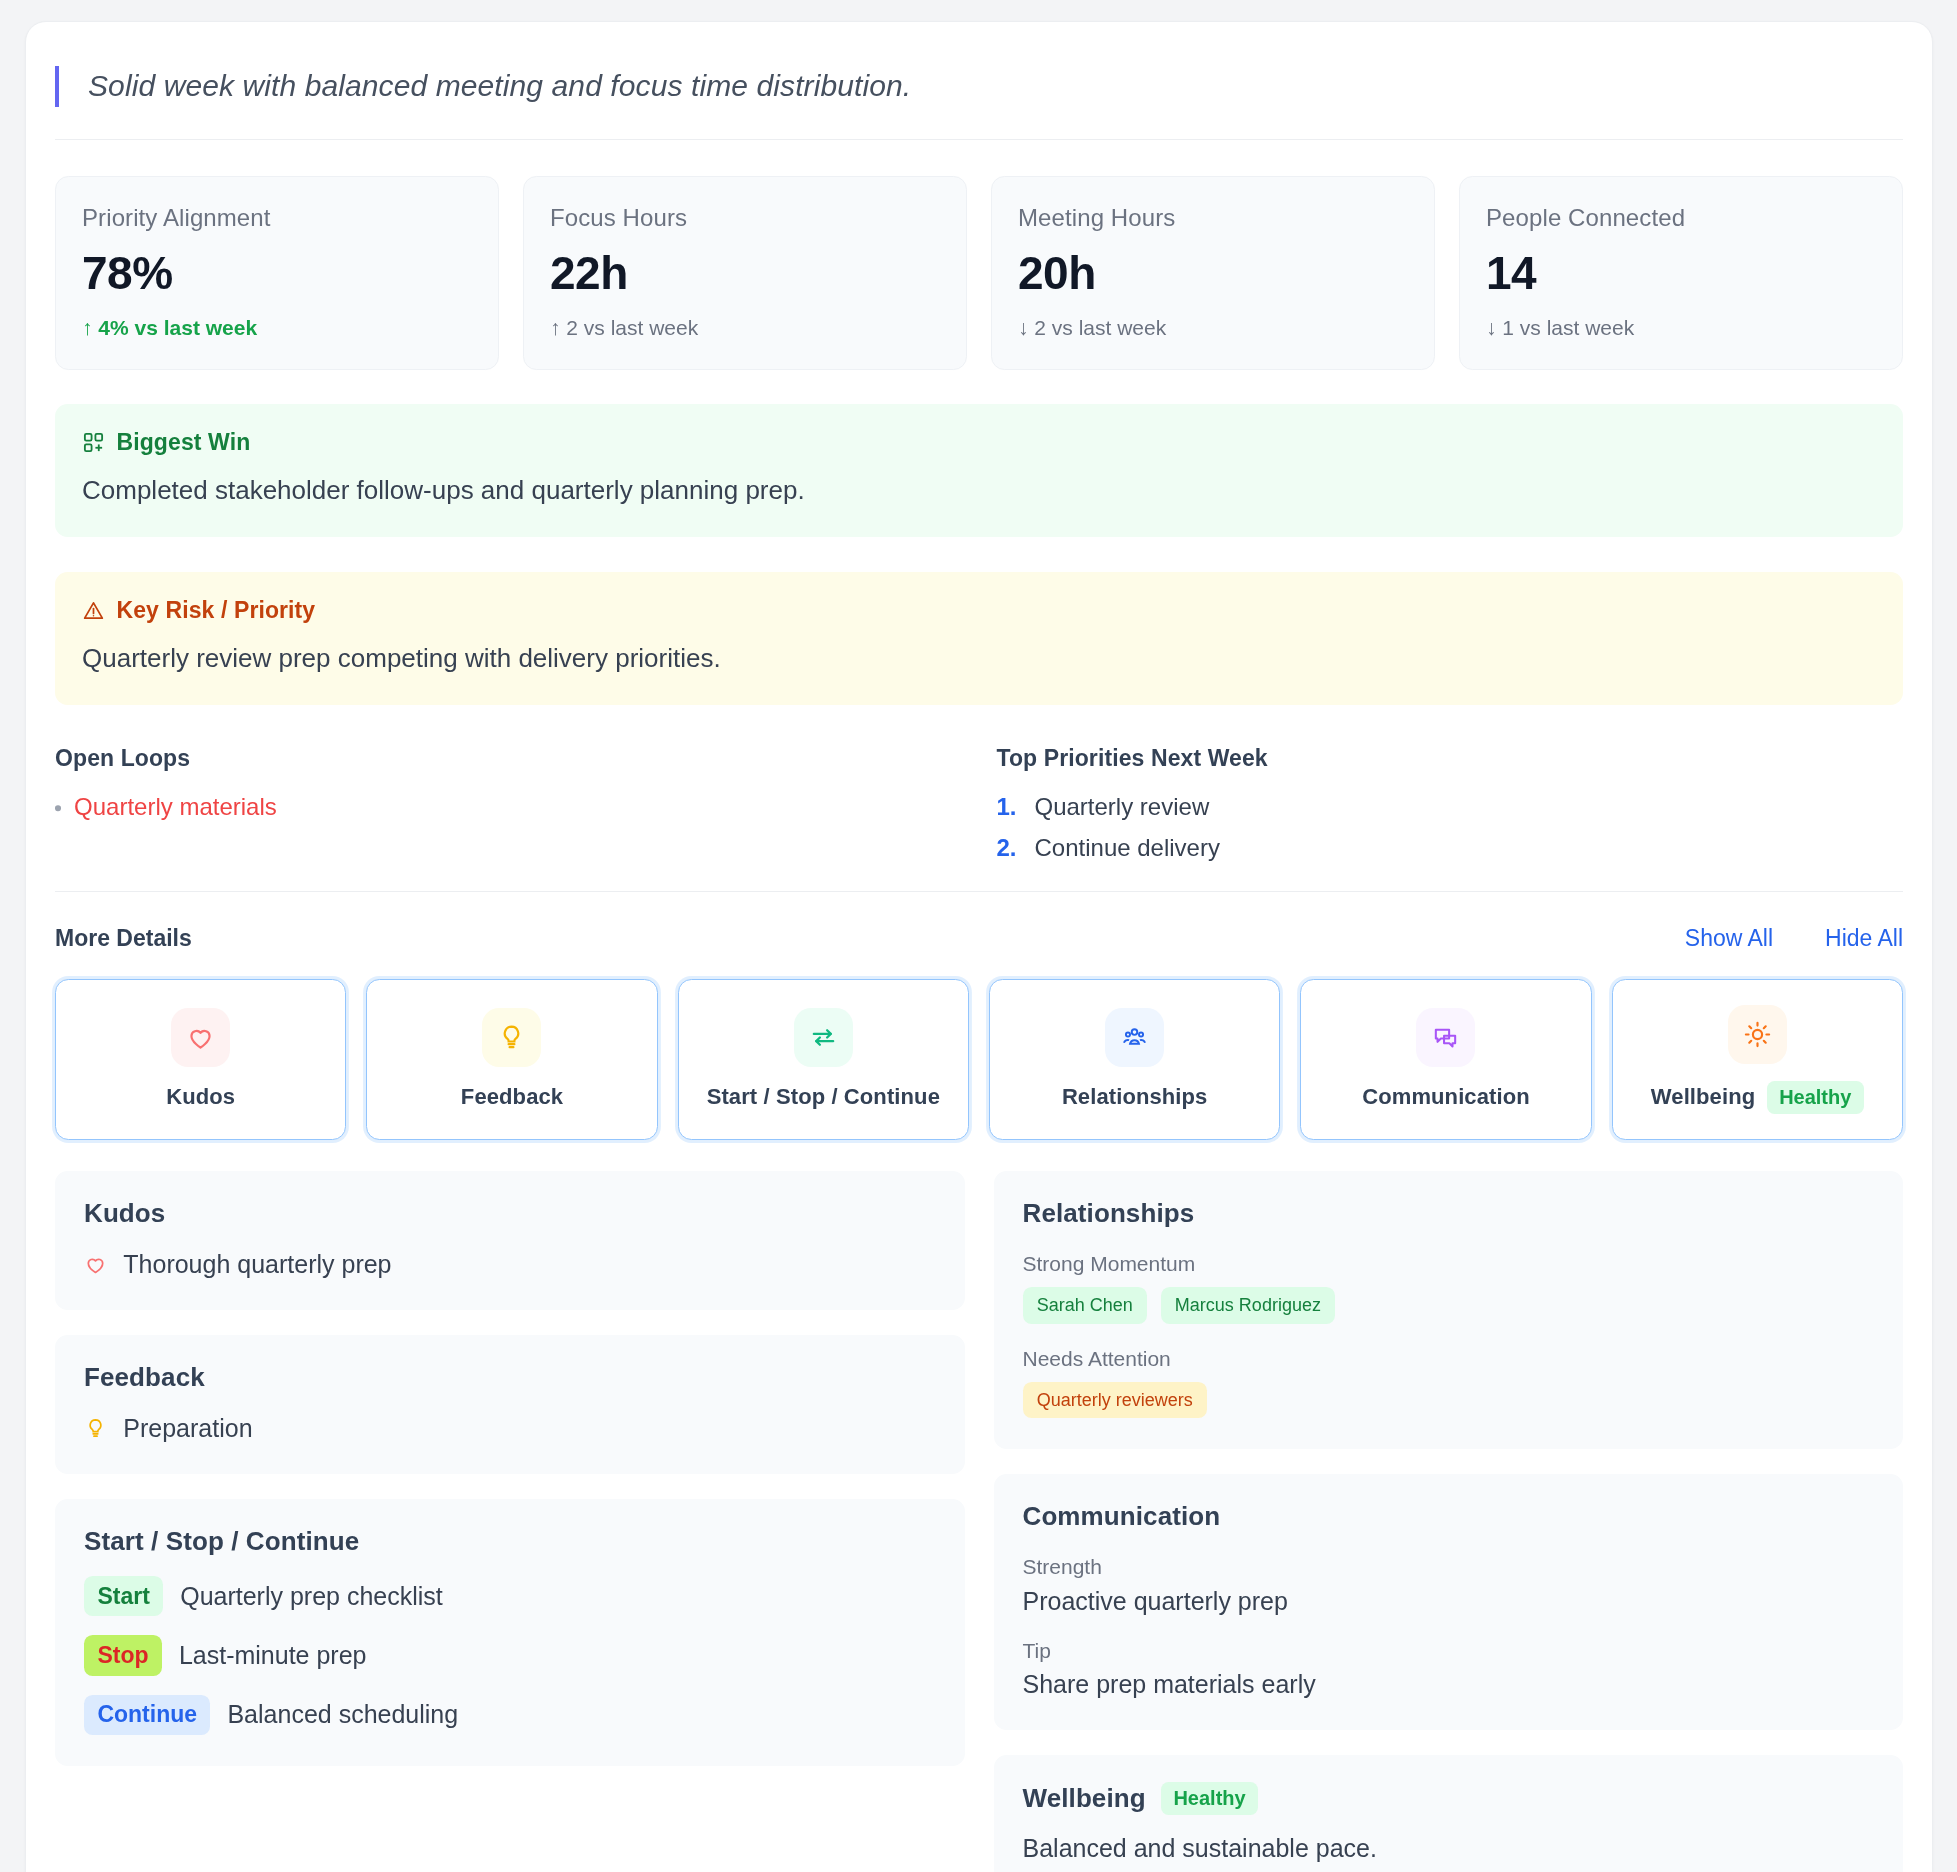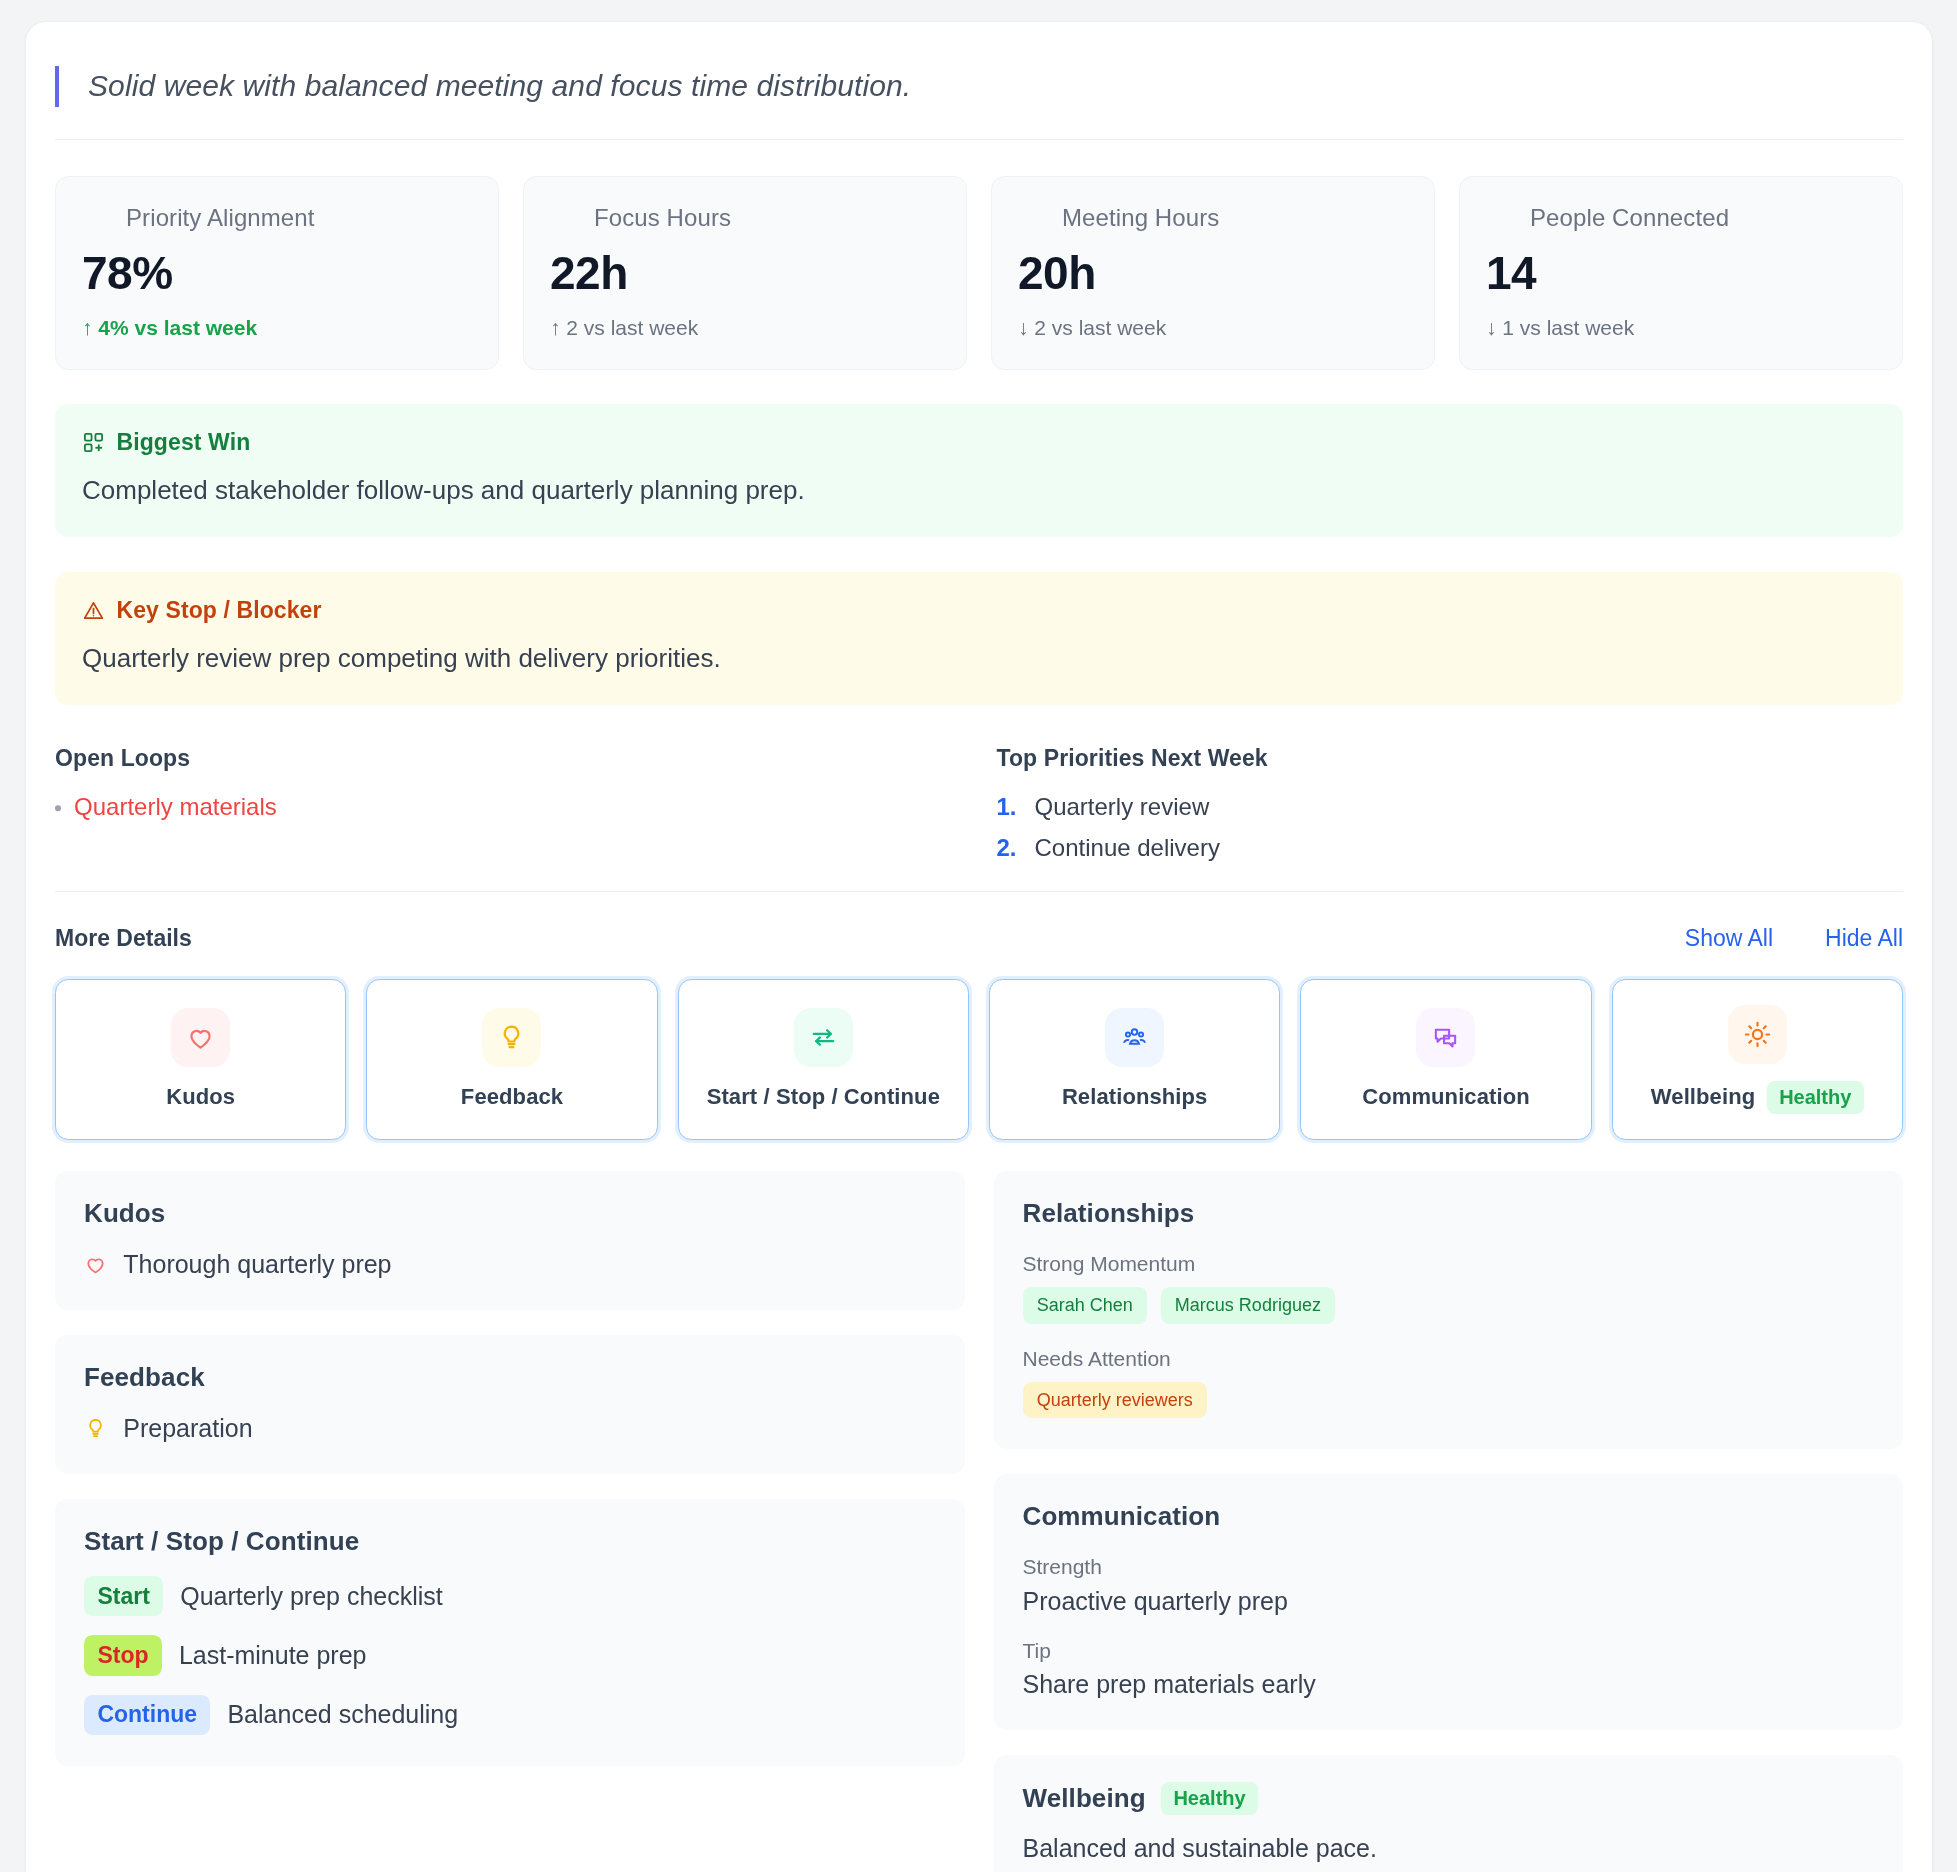--- a/index.html
+++ b/index.html
@@ -52,21 +52,20 @@
     background: #f8fafc;
     border: 1px solid #eef1f5;
     border-radius: 13.4px;
     padding: 27px 26px 29px 26px;
     min-height: 187px;
   }
   .metric-label {
     font-size: 24px;
     color: #6b7280;
     letter-spacing: 0.1px;
-    margin-left: 44px;
   }
   .metric-value {
     font-size: 46px;
     font-weight: 700;
     color: #111827;
     margin-top: 13.4px;
     letter-spacing: -0.5px;
   }
   .metric-delta {
     font-size: 21px;
@@ -329,21 +328,21 @@
 
     <div class="callout risk">
       <div class="callout-head">
         <span class="ico">
           <svg width="23" height="23" viewBox="0 0 24 24" fill="none" stroke="#c2410c" stroke-width="1.8" stroke-linejoin="round">
             <path d="M12 4 L21.2 20 L2.8 20 Z"></path>
             <line x1="12" y1="10" x2="12" y2="15" stroke-linecap="round"></line>
             <circle cx="12" cy="17.4" r="0.8" fill="#c2410c" stroke="none"></circle>
           </svg>
         </span>
-        <span>Key Stop / Blocker</span>
+        <span>Key Risk / Priority</span>
       </div>
       <div class="callout-body">Quarterly review prep competing with delivery priorities.</div>
     </div>
   </div>
 
   <div class="split">
     <div class="split-col">
       <div class="col-title">Open Loops</div>
       <ul class="loops">
         <li>

